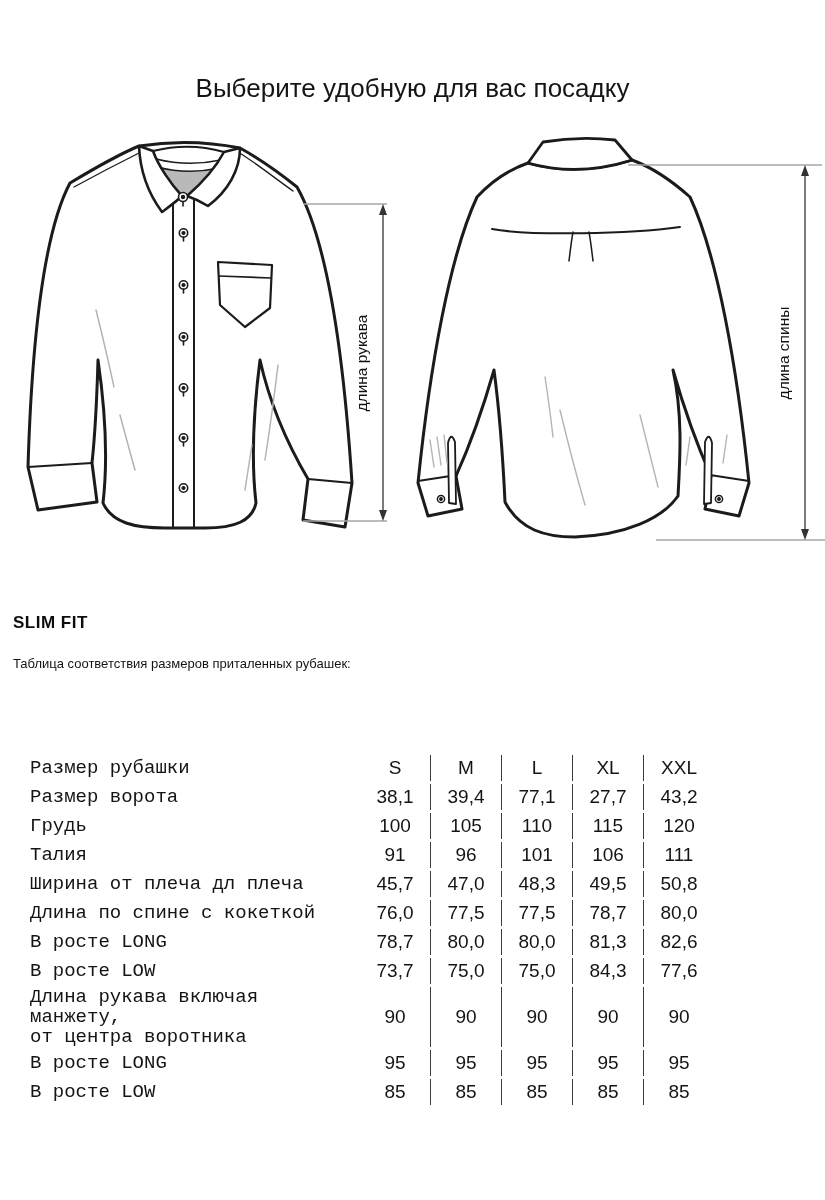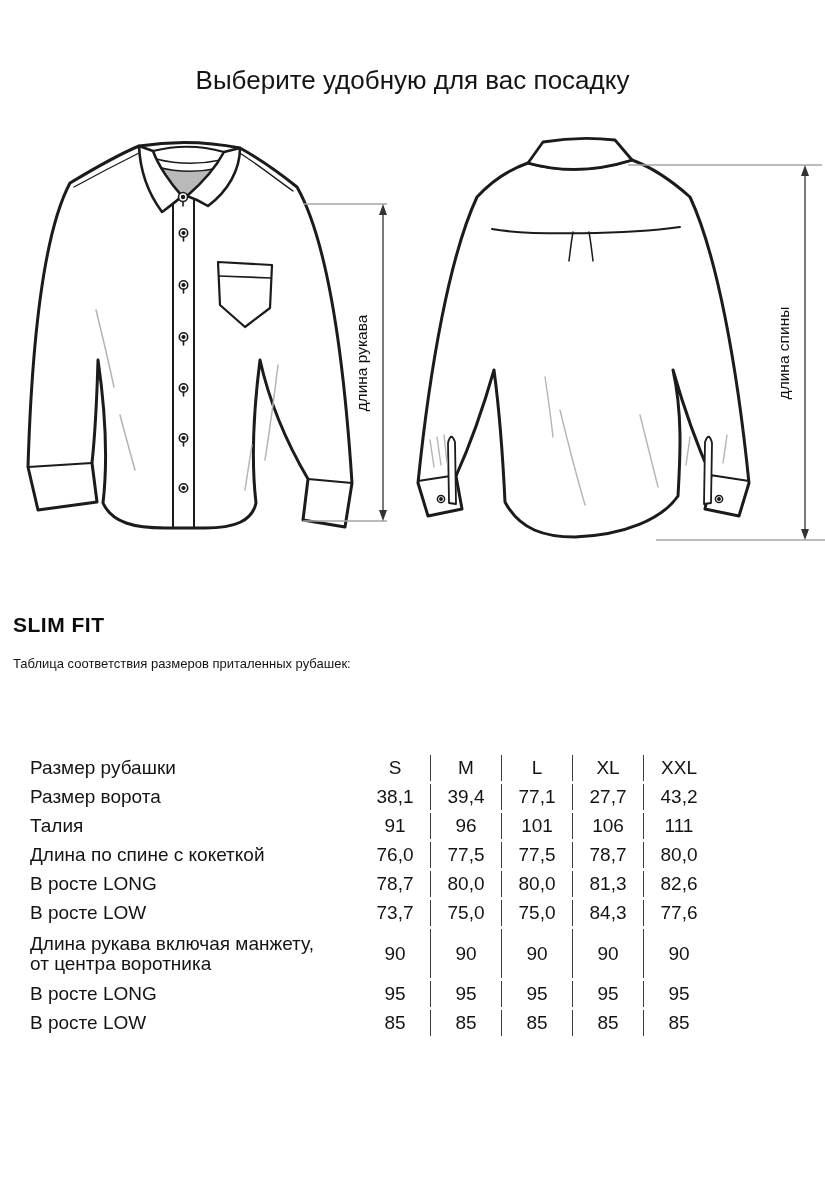--- a/index.html
+++ b/index.html
@@ -1,27 +1,27 @@
 <!DOCTYPE html>
 <html><head>
 <meta charset="utf-8">
 <style>
   html,body{margin:0;padding:0;background:#fff;}
   #page{position:relative;width:825px;height:1200px;background:#ffffff;overflow:hidden;
         font-family:"Liberation Sans",sans-serif;color:#111;}
-  .title{position:absolute;top:48px;left:0;width:825px;text-align:center;
+  .title{position:absolute;top:56px;left:0;width:825px;text-align:center;
          font-size:26px;font-weight:400;color:#151515;}
   #diagram{position:absolute;top:115px;left:0;}
-  .heading{position:absolute;top:613px;left:13px;font-size:21px;font-weight:800;
+  .heading{position:absolute;top:613px;left:13px;font-size:17px;font-weight:800;
            letter-spacing:0.5px;color:#0d0d0d;}
   .subtitle{position:absolute;top:656px;left:13px;font-size:13px;color:#141414;}
   table.size{position:absolute;top:752px;left:30px;border-collapse:separate;
              border-spacing:0 3px;font-size:19px;color:#141414;}
   table.size td{padding:0;height:26px;vertical-align:middle;line-height:24px;}
-  td.lbl{width:330px;text-align:left;white-space:pre-line;}
+  td.lbl{width:330px;text-align:left;white-space:pre-line;font-family:Liberation Mono, monospace;}
   td.num{width:70px;text-align:center;}
   td.num.sep{border-left:1px solid #3c3c3c;}
   svg text{font-family:"Liberation Sans",sans-serif;}
 </style>
 </head>
 <body>
 
 <div id="page">
 
   <h1 class="title">Выберите удобную для вас посадку</h1>
@@ -190,28 +190,44 @@
       </tr>
       <tr>
         <td class="lbl">Размер ворота</td>
         <td class="num">38,1</td>
         <td class="num sep">39,4</td>
         <td class="num sep">77,1</td>
         <td class="num sep">27,7</td>
         <td class="num sep">43,2</td>
       </tr>
       <tr>
+        <td class="lbl">Грудь</td>
+        <td class="num">100</td>
+        <td class="num sep">105</td>
+        <td class="num sep">110</td>
+        <td class="num sep">115</td>
+        <td class="num sep">120</td>
+      </tr>
+      <tr>
         <td class="lbl">Талия</td>
         <td class="num">91</td>
         <td class="num sep">96</td>
         <td class="num sep">101</td>
         <td class="num sep">106</td>
         <td class="num sep">111</td>
       </tr>
       <tr>
+        <td class="lbl">Ширина от плеча дл плеча</td>
+        <td class="num">45,7</td>
+        <td class="num sep">47,0</td>
+        <td class="num sep">48,3</td>
+        <td class="num sep">49,5</td>
+        <td class="num sep">50,8</td>
+      </tr>
+      <tr>
         <td class="lbl">Длина по спине с кокеткой</td>
         <td class="num">76,0</td>
         <td class="num sep">77,5</td>
         <td class="num sep">77,5</td>
         <td class="num sep">78,7</td>
         <td class="num sep">80,0</td>
       </tr>
       <tr>
         <td class="lbl">В росте LONG</td>
         <td class="num">78,7</td>

